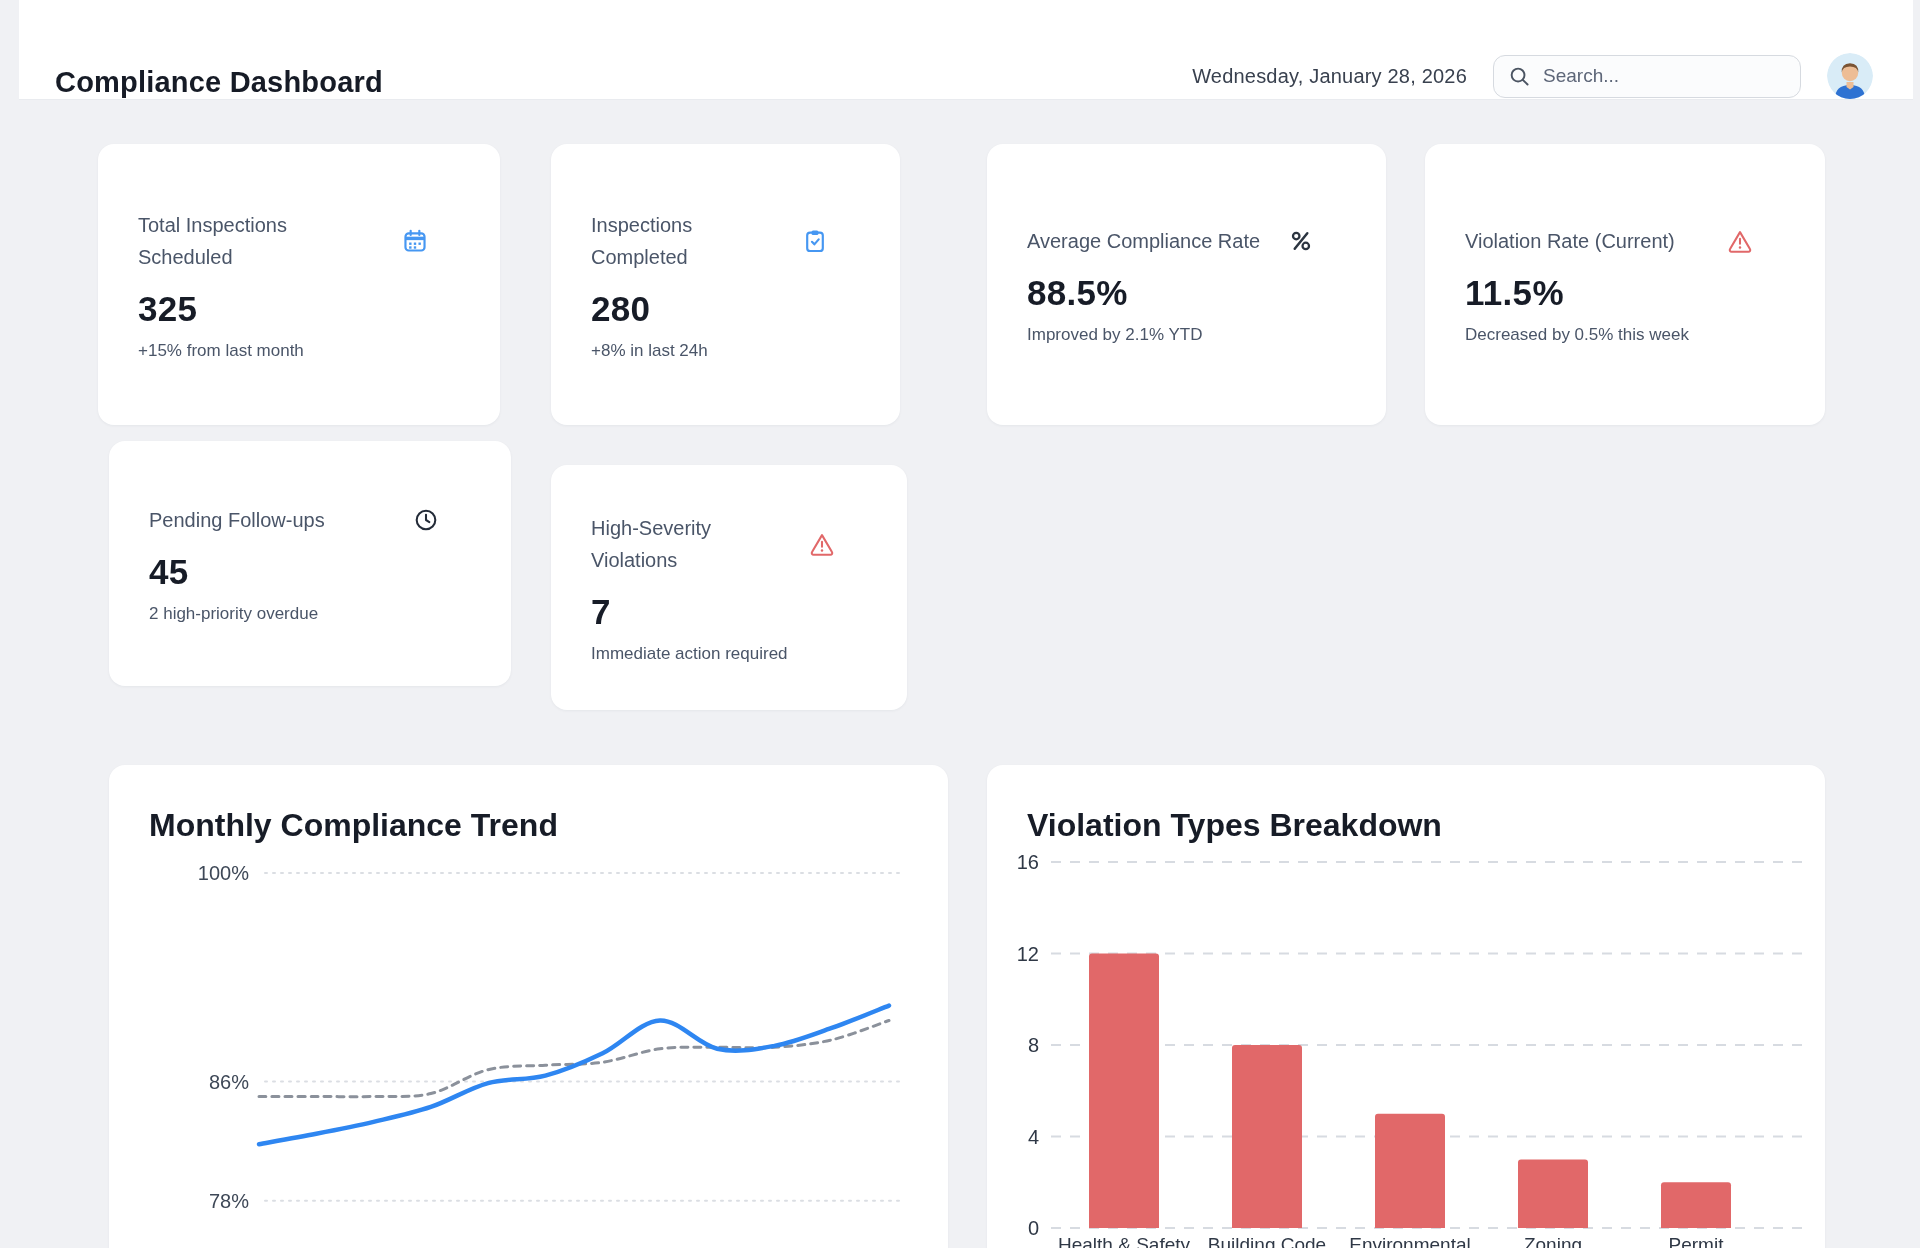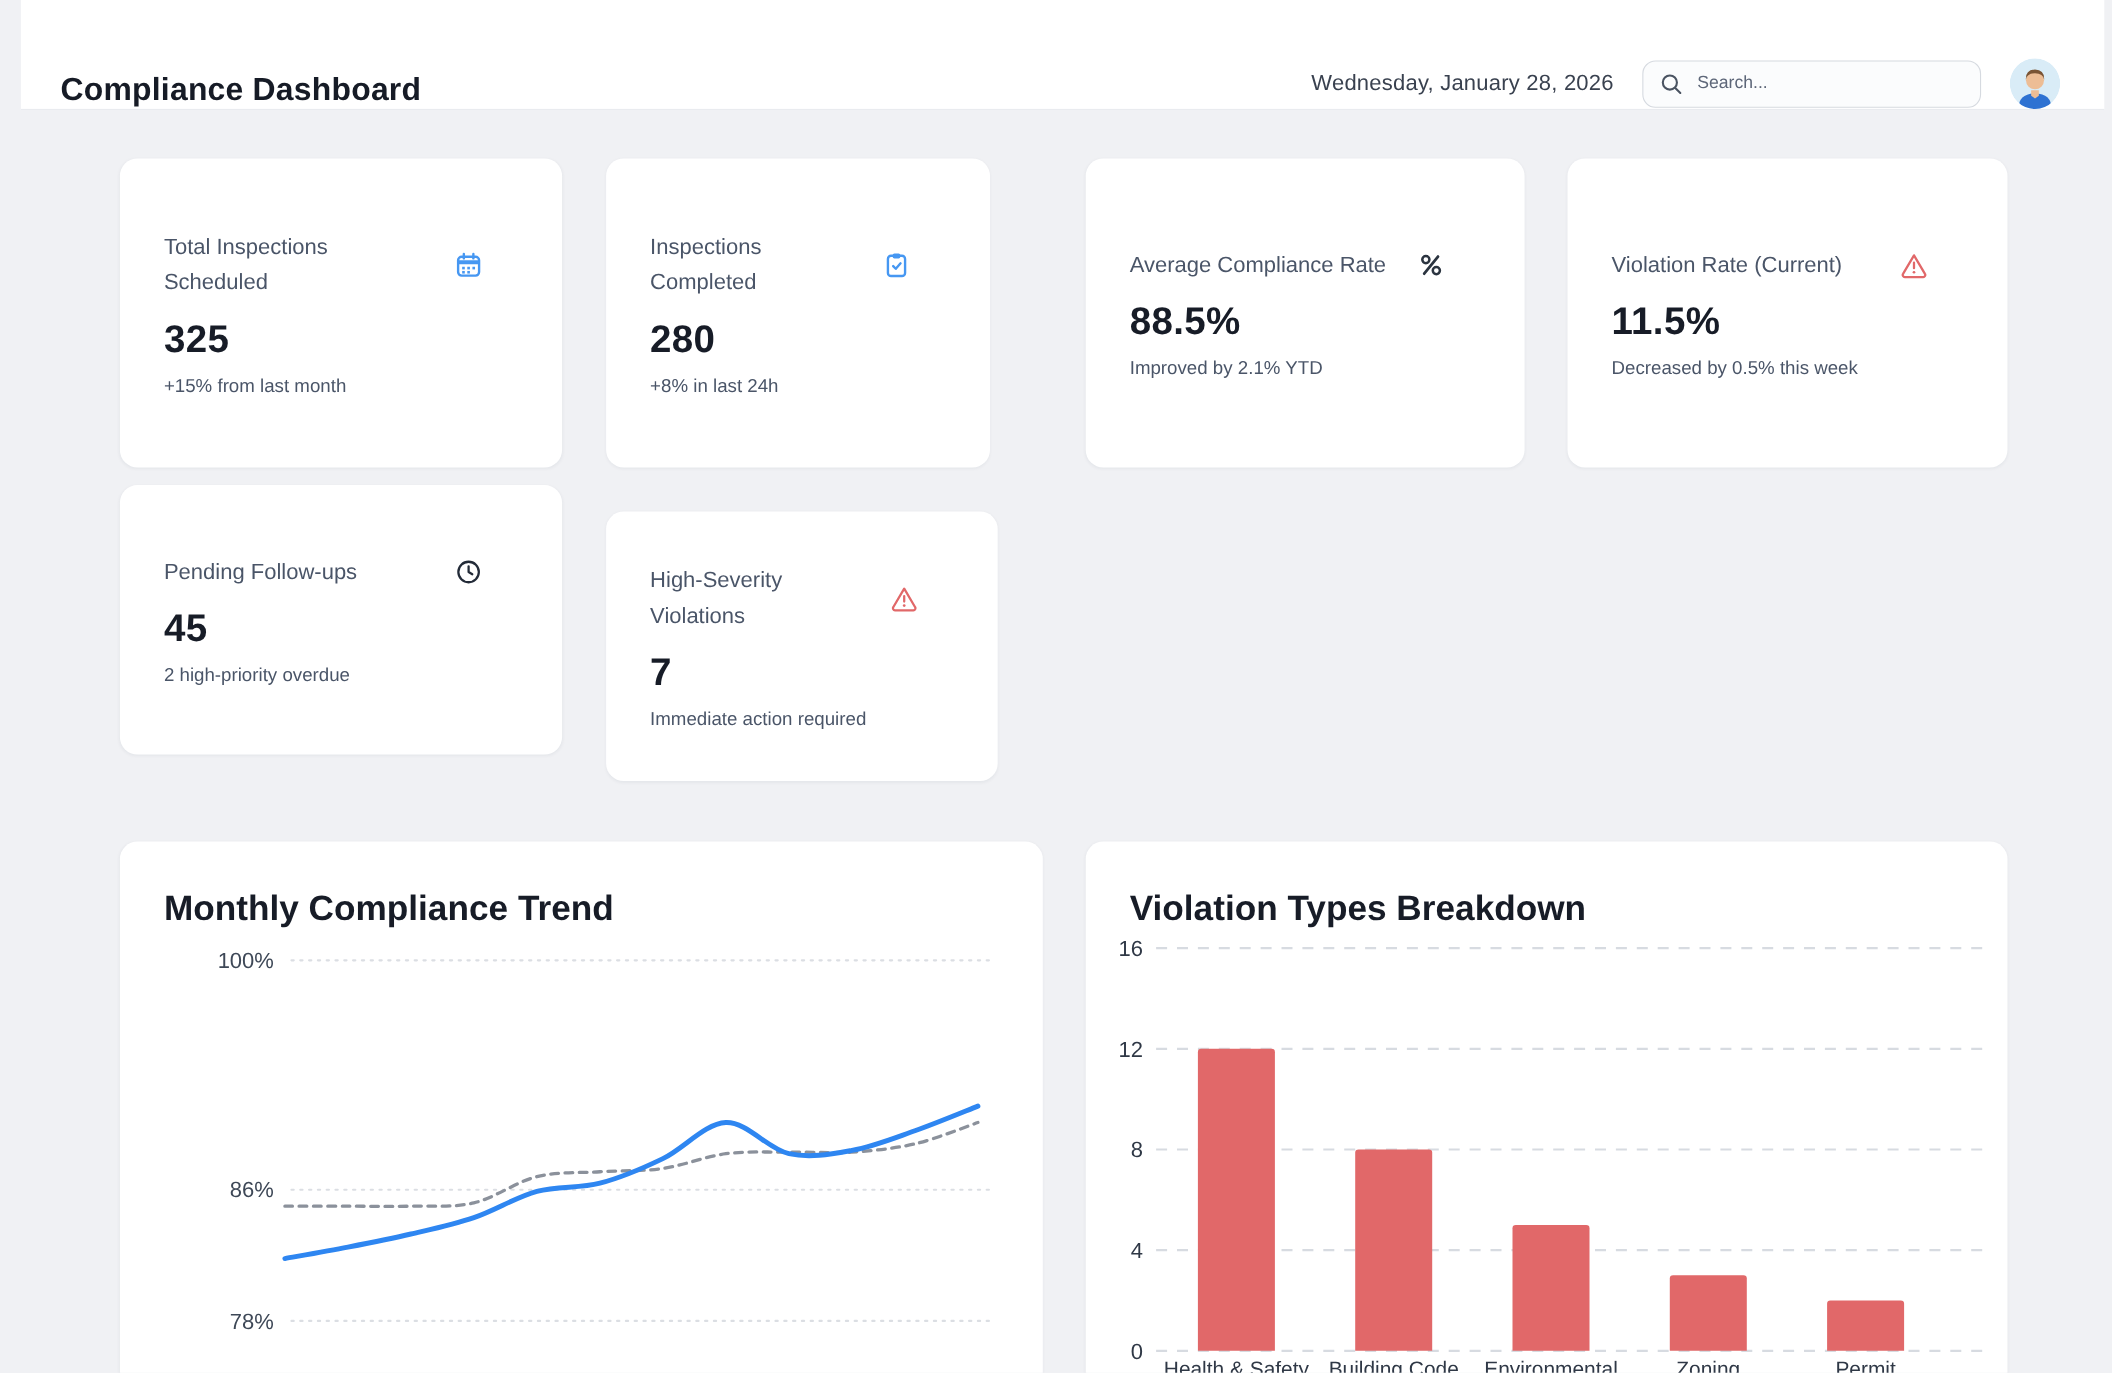--- a/index.html
+++ b/index.html
@@ -19,21 +19,21 @@
   .page-title{font-size:29px;font-weight:800;color:#161b26;letter-spacing:.2px}
   .header-right{display:flex;align-items:center;gap:26px}
   .date{font-size:20px;color:#39414f;font-weight:500;letter-spacing:.2px}
   .search{
     width:308px;height:43px;border:1.5px solid #d6dae0;border-radius:12px;
     background:#fbfcfd;display:flex;align-items:center;gap:10px;
     padding:0 14px;box-sizing:border-box;
   }
   .search input{
     border:none;outline:none;background:transparent;width:100%;
-    font-size:16px;color:#4c1d95;font-family:inherit;
+    font-size:19px;color:#4c1d95;font-family:inherit;
   }
   .search input::placeholder{color:#5d6678}
   .avatar{width:46px;height:46px;border-radius:50%;overflow:hidden;cursor:pointer;flex:none}
   
   .card{
     position:absolute;background:#ffffff;border-radius:16px;
     box-shadow:0 1px 3px rgba(20,30,50,.05);box-sizing:border-box;
   }
   .kpi{display:flex;flex-direction:column;justify-content:center;padding:0 72px 0 40px}
   .kpi-head{display:flex;align-items:center;justify-content:space-between;margin-bottom:16px;gap:10px}
@@ -68,21 +68,21 @@
         <circle cx="23" cy="23" r="23" fill="#d9ecf7"></circle>
         <path d="M8 46 Q8 32 23 32 Q38 32 38 46 Z" fill="#2e72d2"></path>
         <path d="M19.5 29 h7 v5 l-3.5 2.5 L19.5 34 Z" fill="#edbd95"></path>
         <circle cx="23" cy="20" r="8.2" fill="#edbd95"></circle>
         <path d="M14.7 19.5 Q14.2 10.5 23 10.2 Q31.8 10.5 31.3 19.5 Q30.5 13.8 23 13.6 Q15.5 13.8 14.7 19.5 Z" fill="#7a5434"></path>
       </svg>
     </div>
   </div>
 </div>
 
-<div class="card kpi" style="left:109px;top:144px;width:402px;height:281px">
+<div class="card kpi" style="left:98px;top:144px;width:402px;height:281px">
   <div class="kpi-head">
     <div class="kpi-title">Total Inspections Scheduled</div>
     <span class="kpi-icon">
       <svg width="26" height="26" viewBox="0 0 24 24" fill="none">
         <rect x="3.2" y="5" width="17.6" height="15.8" rx="3" stroke="#4697f2" stroke-width="2"></rect>
         <path d="M3.2 8 h17.6 v3.2 H3.2 Z" fill="#4697f2"></path>
         <line x1="8" y1="2.6" x2="8" y2="6.4" stroke="#4697f2" stroke-width="2" stroke-linecap="round"></line>
         <line x1="16" y1="2.6" x2="16" y2="6.4" stroke="#4697f2" stroke-width="2" stroke-linecap="round"></line>
         <rect x="6.6" y="13.4" width="2.2" height="2.2" fill="#4697f2"></rect>
         <rect x="10.9" y="13.4" width="2.2" height="2.2" fill="#4697f2"></rect>

